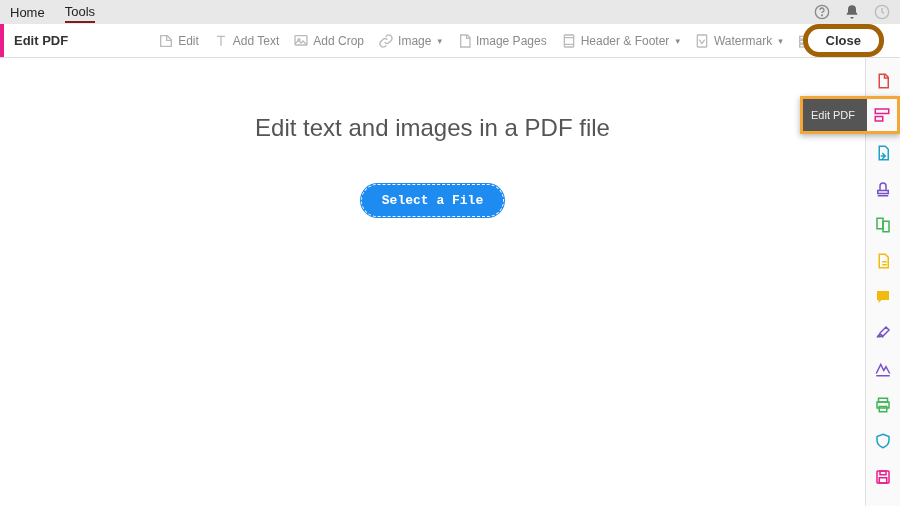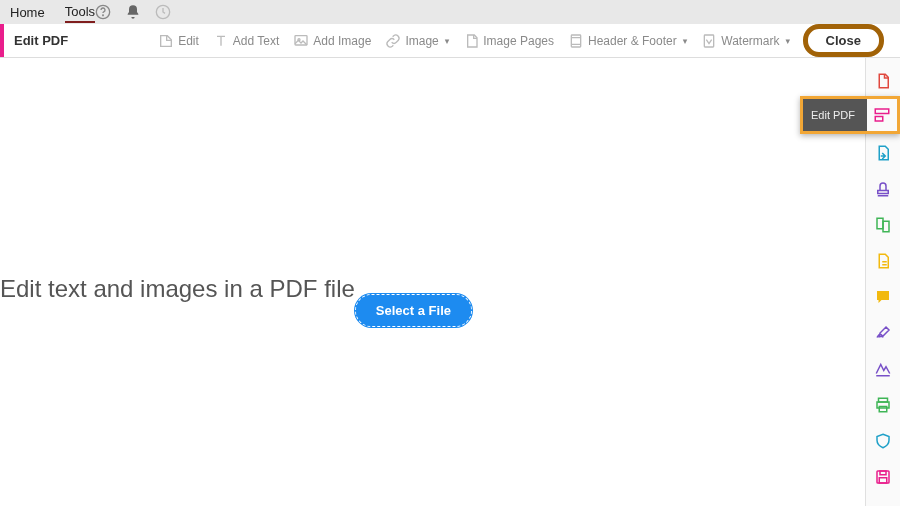--- a/index.html
+++ b/index.html
@@ -12,20 +12,21 @@
     color: #333;
   }
 
   
   .tabs-bar {
     background: #e8e8e8;
     height: 24px;
     display: flex;
     align-items: center;
     padding: 0 10px;
+    justify-content: space-between;
   }
   .tabs-left { display: flex; align-items: center; gap: 20px; height: 100%; }
   .tab-item {
     font-size: 13px;
     color: #222;
     padding: 2px 0;
     cursor: pointer;
   }
   .tab-item.active {
     border-bottom: 2px solid #7f1d1d;
@@ -74,40 +75,41 @@
     cursor: pointer;
   }
 
   
   .main-area {
     position: absolute;
     top: 58px; left: 0;
     width: 865px; height: 448px;
     background: #fff;
     display: flex;
-    flex-direction: row;
+    flex-direction: column;
     align-items: center;
     padding-top: 56px;
   }
   .main-heading {
     font-size: 24px;
     font-weight: 400;
     color: #555;
     margin-bottom: 42px;
   }
   .select-file-btn {
     background: #1d8bf0;
     color: #fff;
     border: 1px dashed #fff;
     border-radius: 20px;
     padding: 8px 20px;
     font-size: 13px;
     font-weight: 600;
     cursor: pointer;
     box-shadow: 0 0 0 1px #1d8bf0;
+    font-family: Liberation Mono, monospace;
   }
 
   
   .right-sidebar {
     position: absolute;
     right: 0; top: 58px;
     width: 35px; height: 448px;
     border-left: 1px solid #e0e0e0;
     background: #fafafa;
     display: flex;
@@ -191,21 +193,21 @@
           <path d="M6 5h12M12 5v14"></path>
         </svg>
       <span>Add Text</span>
     </div>
     <div class="tool-btn">
       <svg viewBox="0 0 24 24" fill="none" stroke="#bbb" stroke-width="2">
           <rect x="3" y="4" width="18" height="14" rx="1"></rect>
           <circle cx="9" cy="10" r="1.5"></circle>
           <path d="M3 16l5-5 4 4 3-3 6 6"></path>
         </svg>
-      <span>Add Image</span>
+      <span>Add Crop</span>
     </div>
     <div class="tool-btn">
       <svg viewBox="0 0 24 24" fill="none" stroke="#bbb" stroke-width="2">
           <path d="M10 14a5 5 0 0 0 7 0l3-3a5 5 0 0 0-7-7l-1.5 1.5M14 10a5 5 0 0 0-7 0l-3 3a5 5 0 0 0 7 7l1.5-1.5"></path>
         </svg>
       <span>Image</span>
       <span class="caret">▾</span>
     </div>
     <div class="tool-btn">
       <svg viewBox="0 0 24 24" fill="none" stroke="#bbb" stroke-width="2">

